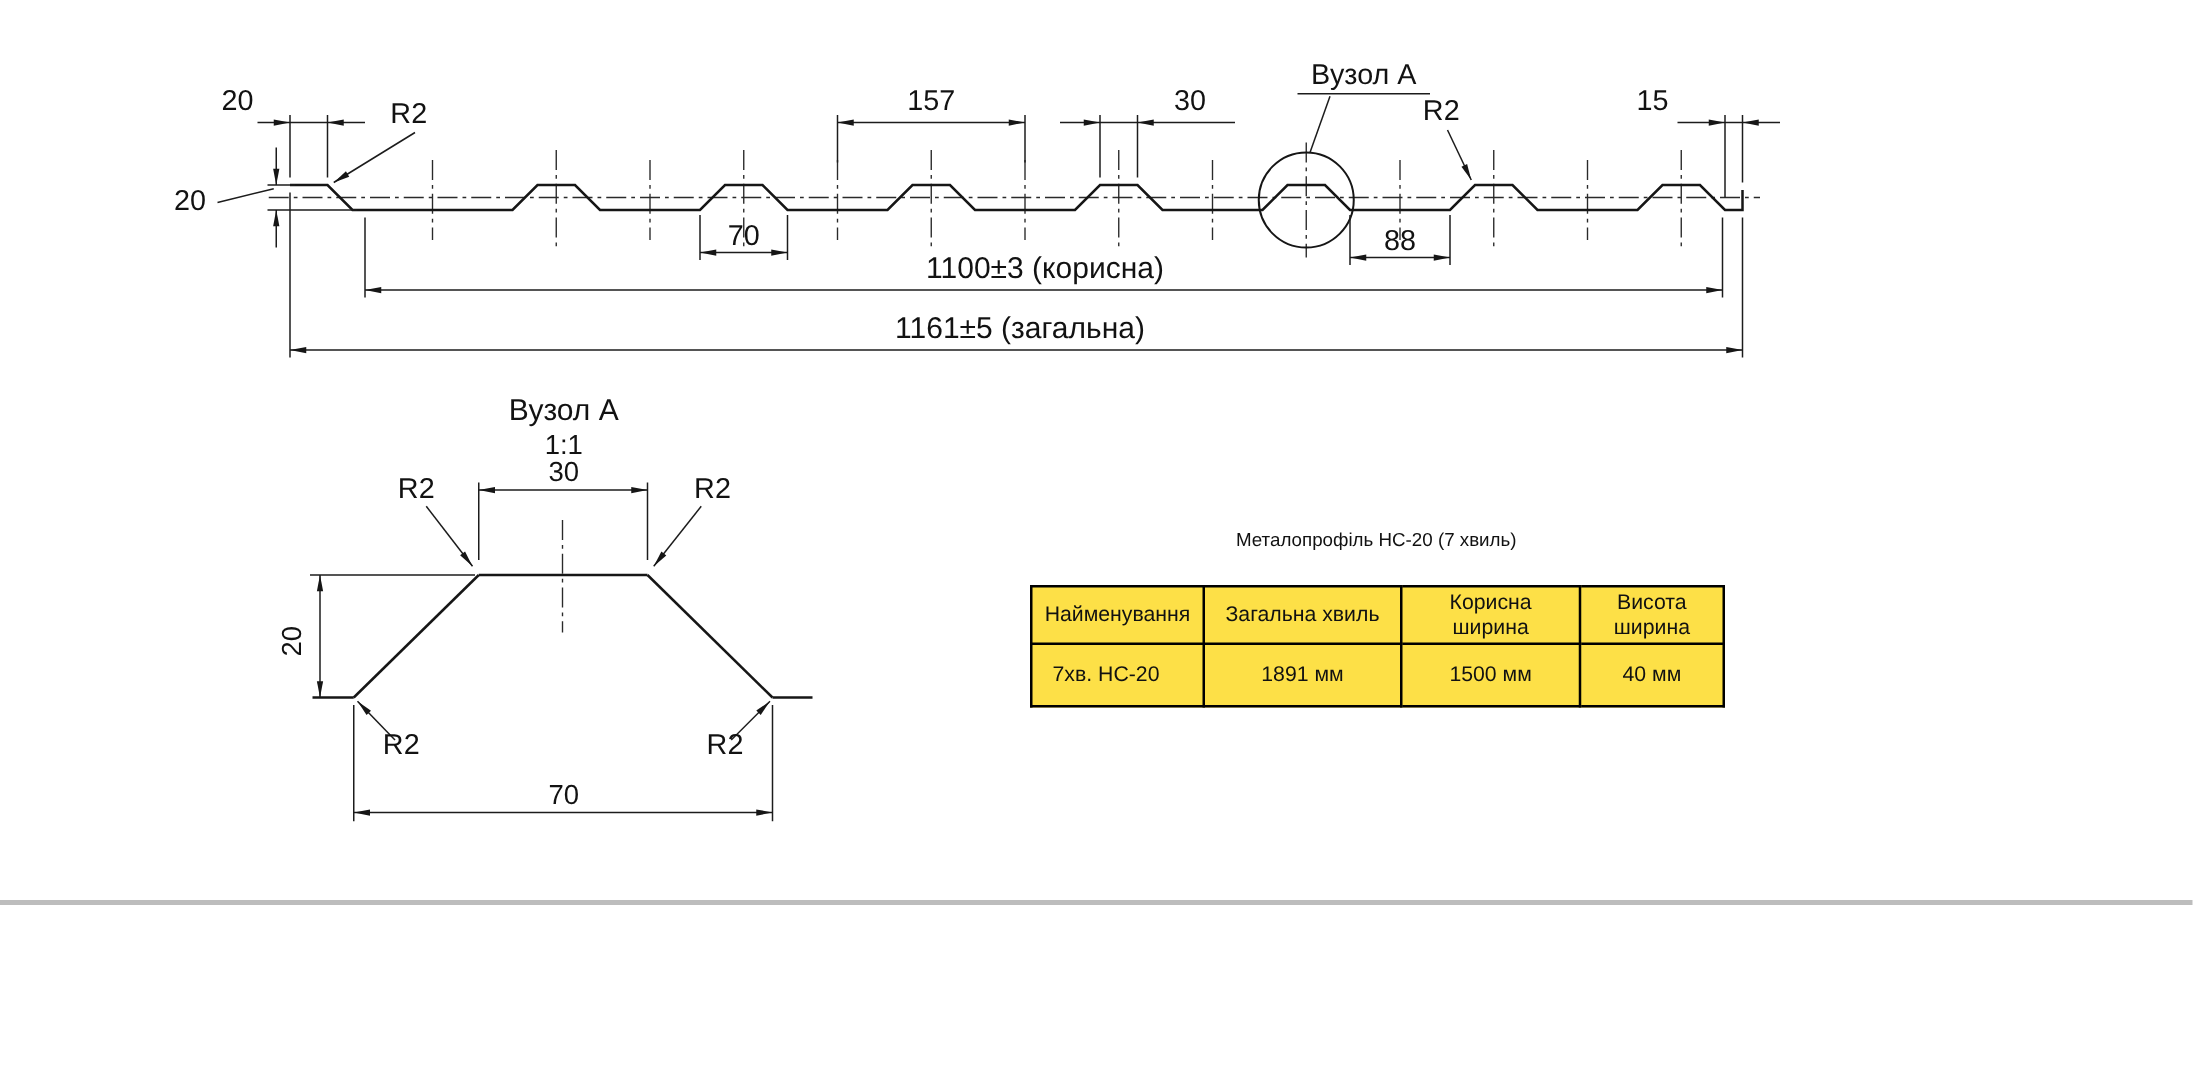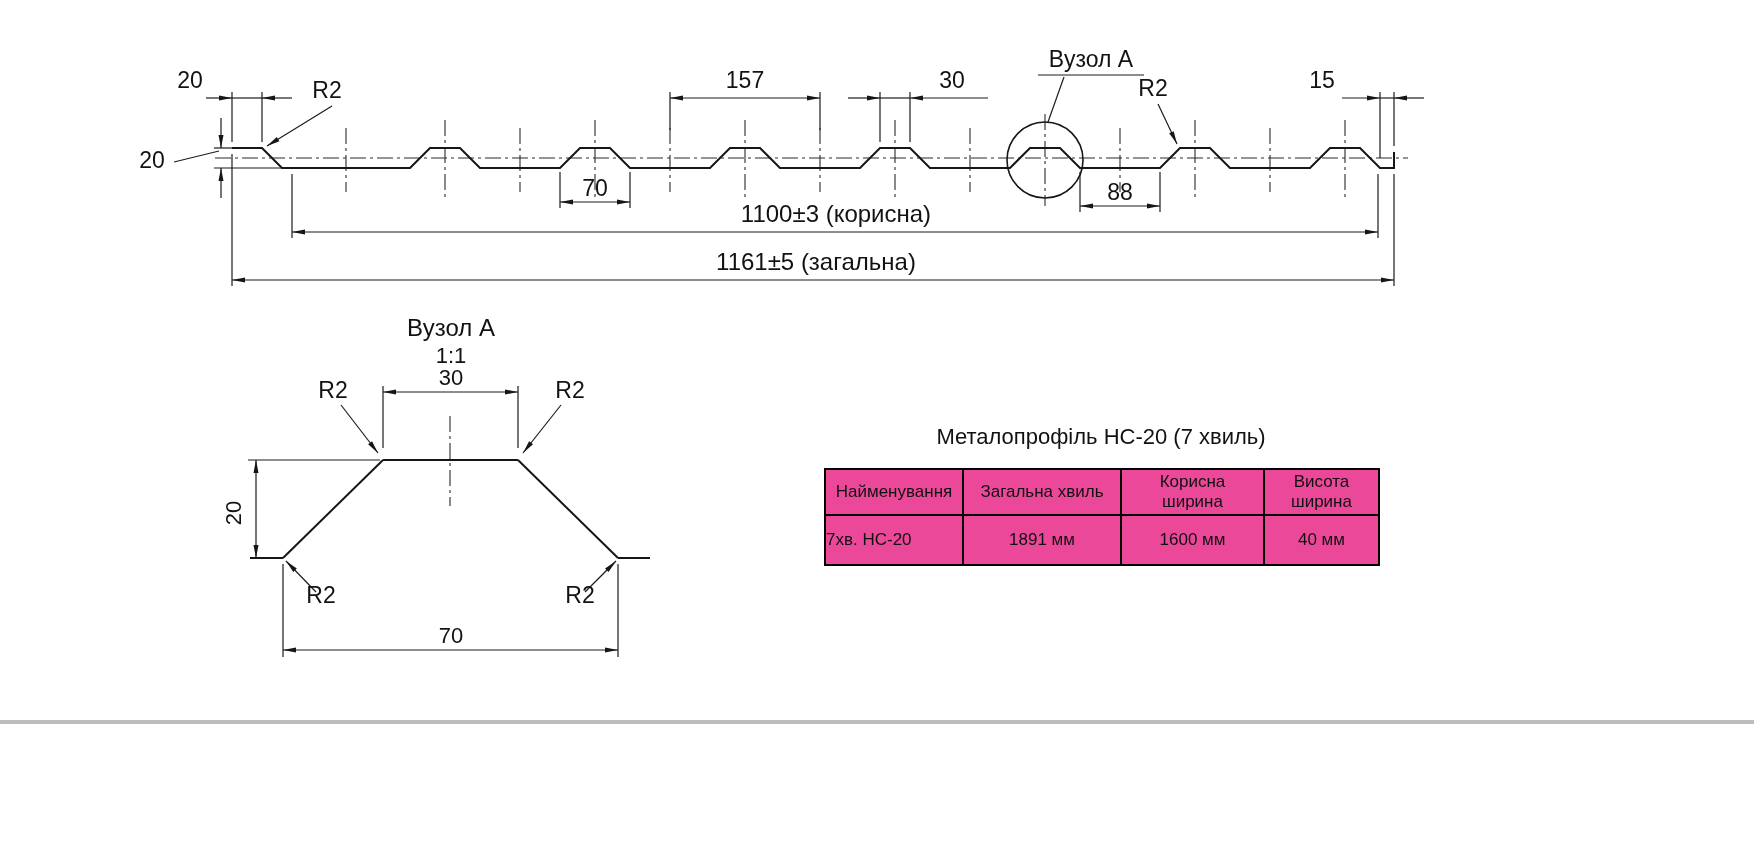--- a/index.html
+++ b/index.html
@@ -7,26 +7,26 @@
   .canvas{position:relative;width:1754px;height:724px;background:#ffffff;}
   svg{position:absolute;left:0;top:0;}
   .obj{stroke:#161616;stroke-width:2;fill:none;stroke-linejoin:miter;}
   .thin{stroke:#1c1c1c;stroke-width:1.2;fill:none;}
   .cl{stroke:#2a2a2a;stroke-width:1.1;fill:none;stroke-dasharray:16 4 3 4;}
   .nodecircle{stroke:#161616;stroke-width:1.6;fill:none;}
   text{font-family:"Liberation Sans",sans-serif;fill:#121212;font-size:23px;text-anchor:middle;}
   text.big{font-size:24px;}
   text.small{font-size:22px;}
   marker path{fill:#161616;stroke:none;}
-  .table-title{position:absolute;left:824px;top:424px;width:554px;text-align:center;font-size:22px;color:#111;}
-  table.spec{position:absolute;left:824px;top:468px;border-collapse:collapse;table-layout:fixed;background:#ec4899;}
+  .table-title{position:absolute;left:824px;top:424px;width:554px;text-align:center;font-size:15px;color:#111;}
+  table.spec{position:absolute;left:824px;top:468px;border-collapse:collapse;table-layout:fixed;background:#fde047;}
   .spec th,.spec td{border:2px solid #000;font-weight:400;font-size:17px;text-align:center;padding:0 6px;color:#111;}
   .spec th{height:44px;}
   .spec td{height:48px;}
-  .spec td.left{text-align:left;padding-left:0;}
+  .spec td.left{text-align:left;padding-left:16px;}
   .bottom-strip{position:absolute;left:0;bottom:0;width:1754px;height:4px;background:#bdbdbd;}
 </style>
 </head>
 <body>
 
 <div class="canvas">
 
 <svg width="1754" height="856" viewBox="0 0 1754 856">
   <defs>
     <marker id="tipL" markerUnits="userSpaceOnUse" markerWidth="14" markerHeight="9" refX="0.5" refY="4.5" orient="0">
@@ -230,21 +230,21 @@
       <th>Найменування</th>
       <th>Загальна хвиль</th>
       <th>Корисна ширина</th>
       <th>Висота ширина</th>
     </tr>
   </thead>
   <tbody>
     <tr>
       <td class="left">7хв. НС-20</td>
       <td>1891 мм</td>
-      <td>1600 мм</td>
+      <td>1500 мм</td>
       <td>40 мм</td>
     </tr>
   </tbody>
 </table>
 
 <div class="bottom-strip"></div>
 
 </div>
 
 </body></html>

